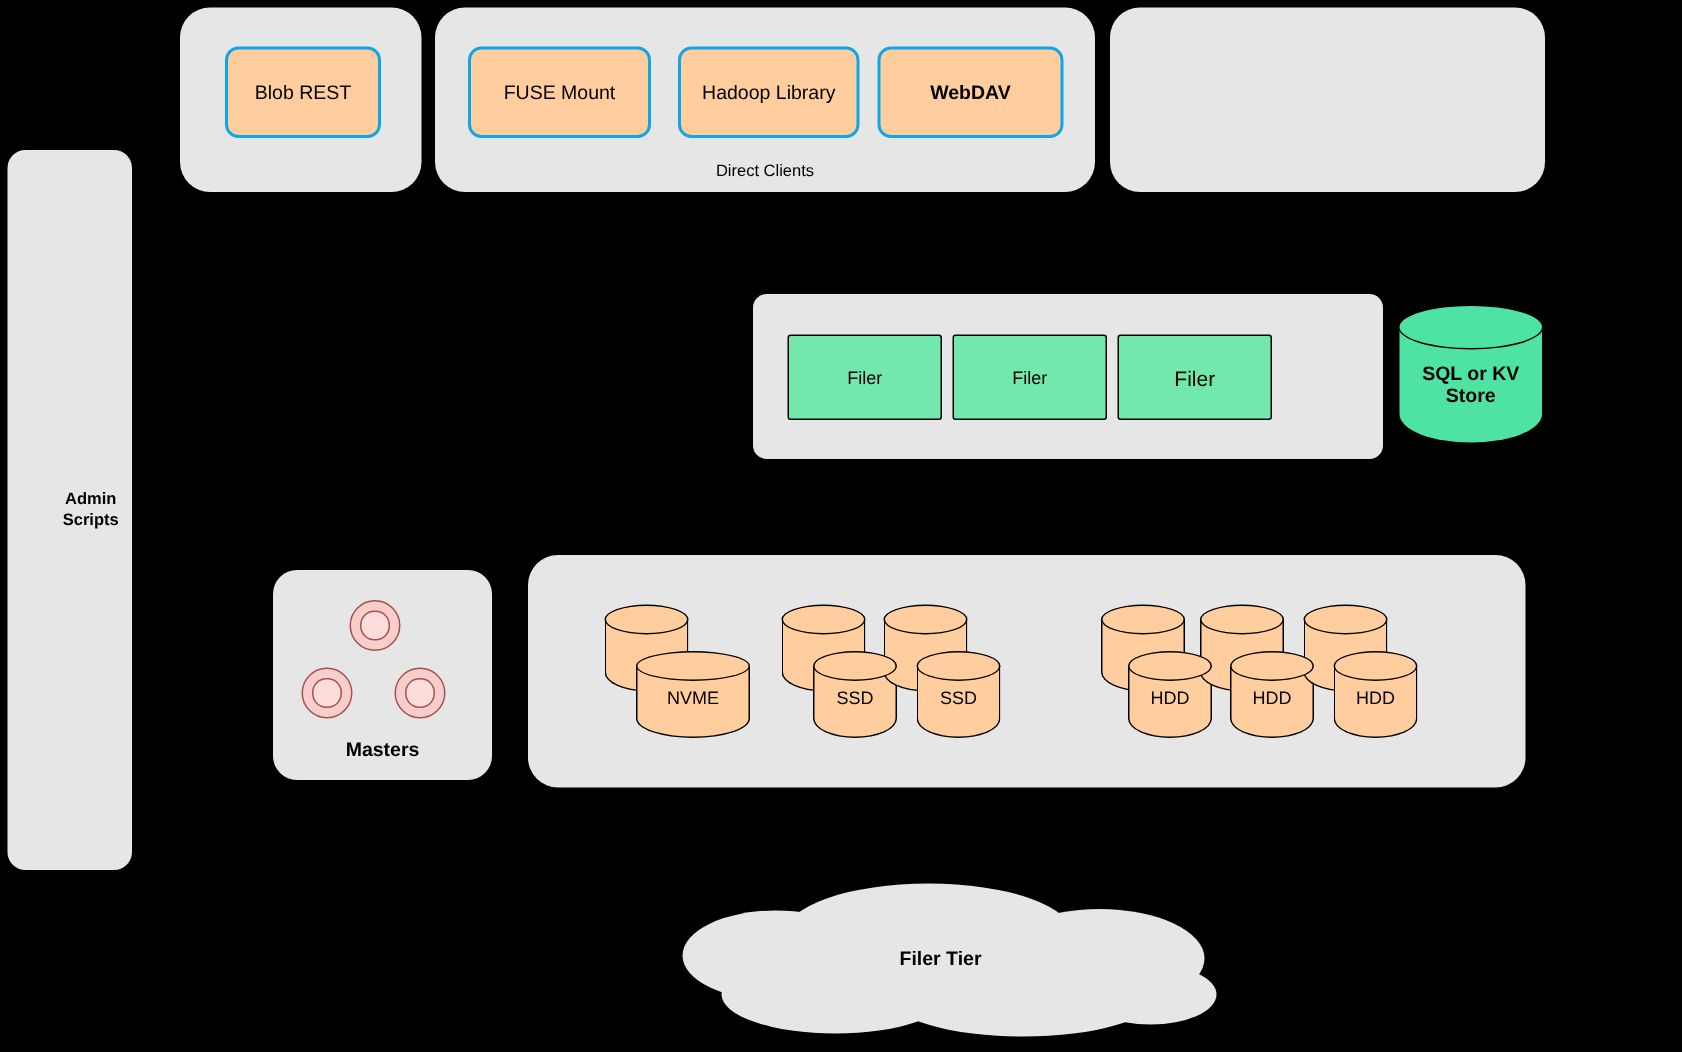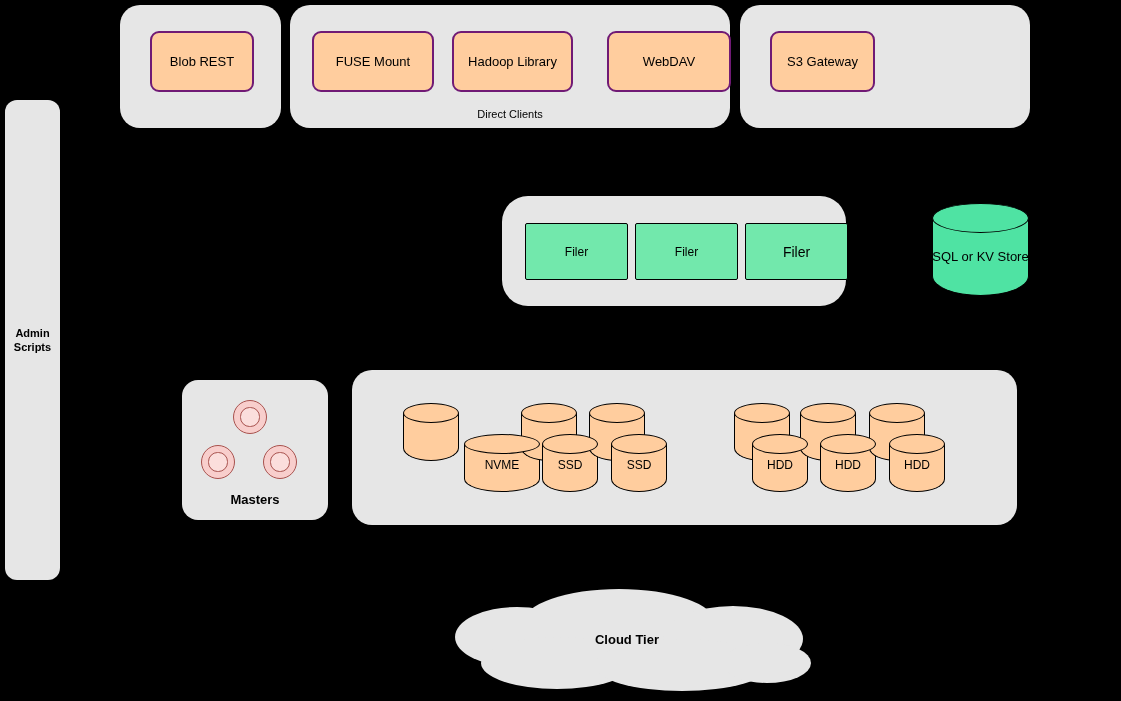--- a/index.html
+++ b/index.html
@@ -4,28 +4,28 @@
 <style>
   html,body{margin:0;padding:0;background:#000;}
   .canvas{
     position:relative;width:1121px;height:701px;background:#000;
     font-family:"Liberation Sans", sans-serif;color:#000;overflow:hidden;
   }
   .group{position:absolute;background:#e6e6e6;border-radius:20px;}
   .vbar{
     position:absolute;background:#e6e6e6;border-radius:12px;
     display:flex;align-items:center;justify-content:center;
-    font-weight:bold;font-size:11px;text-align:center;white-space:pre-line;line-height:1.3;
+    font-weight:bold;font-size:11px;text-align:center;white-space:pre-line;line-height:1.3;padding-left:28px;
   }
   .obox{
-    position:absolute;background:#ffcd9e;border:2px solid #701a75;border-radius:9px;
+    position:absolute;background:#ffcd9e;border:2px solid #0ea5e9;border-radius:9px;
     display:flex;align-items:center;justify-content:center;
     font-size:13px;text-align:center;line-height:1.2;
   }
-  .obox.bold{font-weight:normal;margin-left:22px;}
+  .obox.bold{font-weight:bold;}
   .gbox{
     position:absolute;background:#72e8ac;border:1px solid #000;border-radius:2px;
     display:flex;align-items:center;justify-content:center;font-size:12px;
   }
   .gbox-lg{font-size:14px;}
   .caption{
     position:absolute;left:0;right:0;text-align:center;font-size:11px;
   }
   .caption.bold{font-weight:bold;font-size:13px;}
   
@@ -39,21 +39,21 @@
     border:1.7px solid #000;border-top:none;box-sizing:border-box;
     border-radius:0 0 50% 50% / 0 0 13px 13px;z-index:1;
   }
   .cyl .cyl-label{
     position:absolute;left:0;right:0;top:56%;transform:translateY(-50%);
     text-align:center;font-size:12px;z-index:3;line-height:1.15;
   }
   .cyl-big{--c:#4fe3a3;}
   .cyl-big .cyl-top{height:30px;}
   .cyl-big .cyl-body{top:15px;border-radius:0 0 50% 50% / 0 0 20px 20px;}
-  .cyl-big .cyl-label{font-weight:normal;font-size:13px;top:58%;}
+  .cyl-big .cyl-label{font-weight:bold;font-size:13px;top:58%;}
   
   .mcircle{
     position:absolute;width:34px;height:34px;border-radius:50%;
     background:#f8cecc;border:1.6px solid #a8524e;box-sizing:border-box;
     display:flex;align-items:center;justify-content:center;
   }
   .mcircle .inner{
     width:60%;height:60%;border-radius:50%;background:#fbdedc;
     border:1.4px solid #a8524e;box-sizing:border-box;
   }
@@ -88,26 +88,23 @@
     <div class="obox" style="left:22px;top:26px;width:118px;height:57px;">
       <span>FUSE Mount</span>
     </div>
     <div class="obox bold" style="left:295px;top:26px;width:120px;height:57px;">
       <span>WebDAV</span>
     </div>
     <div class="caption" style="bottom:8px;margin-top:32px;">Direct Clients</div>
   </div>
 
   <div class="group" style="left:740px;top:5px;width:290px;height:123px;">
-    <div class="obox" style="left:30px;top:26px;width:101px;height:57px;">
-      <span>S3 Gateway</span>
-    </div>
-  </div>
-
-  <div class="group" style="left:502px;top:196px;width:344px;height:110px;border-radius:26px;">
+  </div>
+
+  <div class="group" style="left:502px;top:196px;width:420px;height:110px;border-radius:9px;">
     <div class="gbox" style="left:23px;top:27px;width:101px;height:55px;">
       <span>Filer</span>
     </div>
     <div class="gbox" style="left:133px;top:27px;width:101px;height:55px;">
       <span>Filer</span>
     </div>
     <div class="gbox gbox-lg" style="left:243px;top:27px;width:101px;height:55px;">
       <span>Filer</span>
     </div>
   </div>
@@ -130,21 +127,21 @@
     </div>
     <div class="caption bold" style="bottom:13px;">Masters</div>
   </div>
 
   <div class="group" style="left:352px;top:370px;width:665px;height:155px;">
 
     <div class="cyl" style="left:51px;top:33px;width:56px;height:58px;">
       <div class="cyl-body"></div>
       <div class="cyl-top"></div>
     </div>
-    <div class="cyl" style="left:72px;top:64px;width:76px;height:58px;margin-left:40px;">
+    <div class="cyl" style="left:72px;top:64px;width:76px;height:58px;">
       <div class="cyl-body"></div>
       <div class="cyl-top"></div>
       <div class="cyl-label">NVME</div>
     </div>
 
     <div class="cyl" style="left:169px;top:33px;width:56px;height:58px;">
       <div class="cyl-body"></div>
       <div class="cyl-top"></div>
     </div>
     <div class="cyl" style="left:190px;top:64px;width:56px;height:58px;">
@@ -198,16 +195,16 @@
     <svg width="380" height="112" viewBox="0 0 380 112">
       <g fill="#e6e6e6">
         <ellipse cx="80" cy="52" rx="62" ry="30"></ellipse>
         <ellipse cx="182" cy="38" rx="96" ry="34"></ellipse>
         <ellipse cx="296" cy="54" rx="70" ry="33"></ellipse>
         <ellipse cx="120" cy="78" rx="76" ry="26"></ellipse>
         <ellipse cx="245" cy="80" rx="88" ry="26"></ellipse>
         <ellipse cx="330" cy="78" rx="44" ry="20"></ellipse>
       </g>
     </svg>
-    <div class="cloud-label">Cloud Tier</div>
+    <div class="cloud-label">Filer Tier</div>
   </div>
 
 </div>
 
 </body></html>

